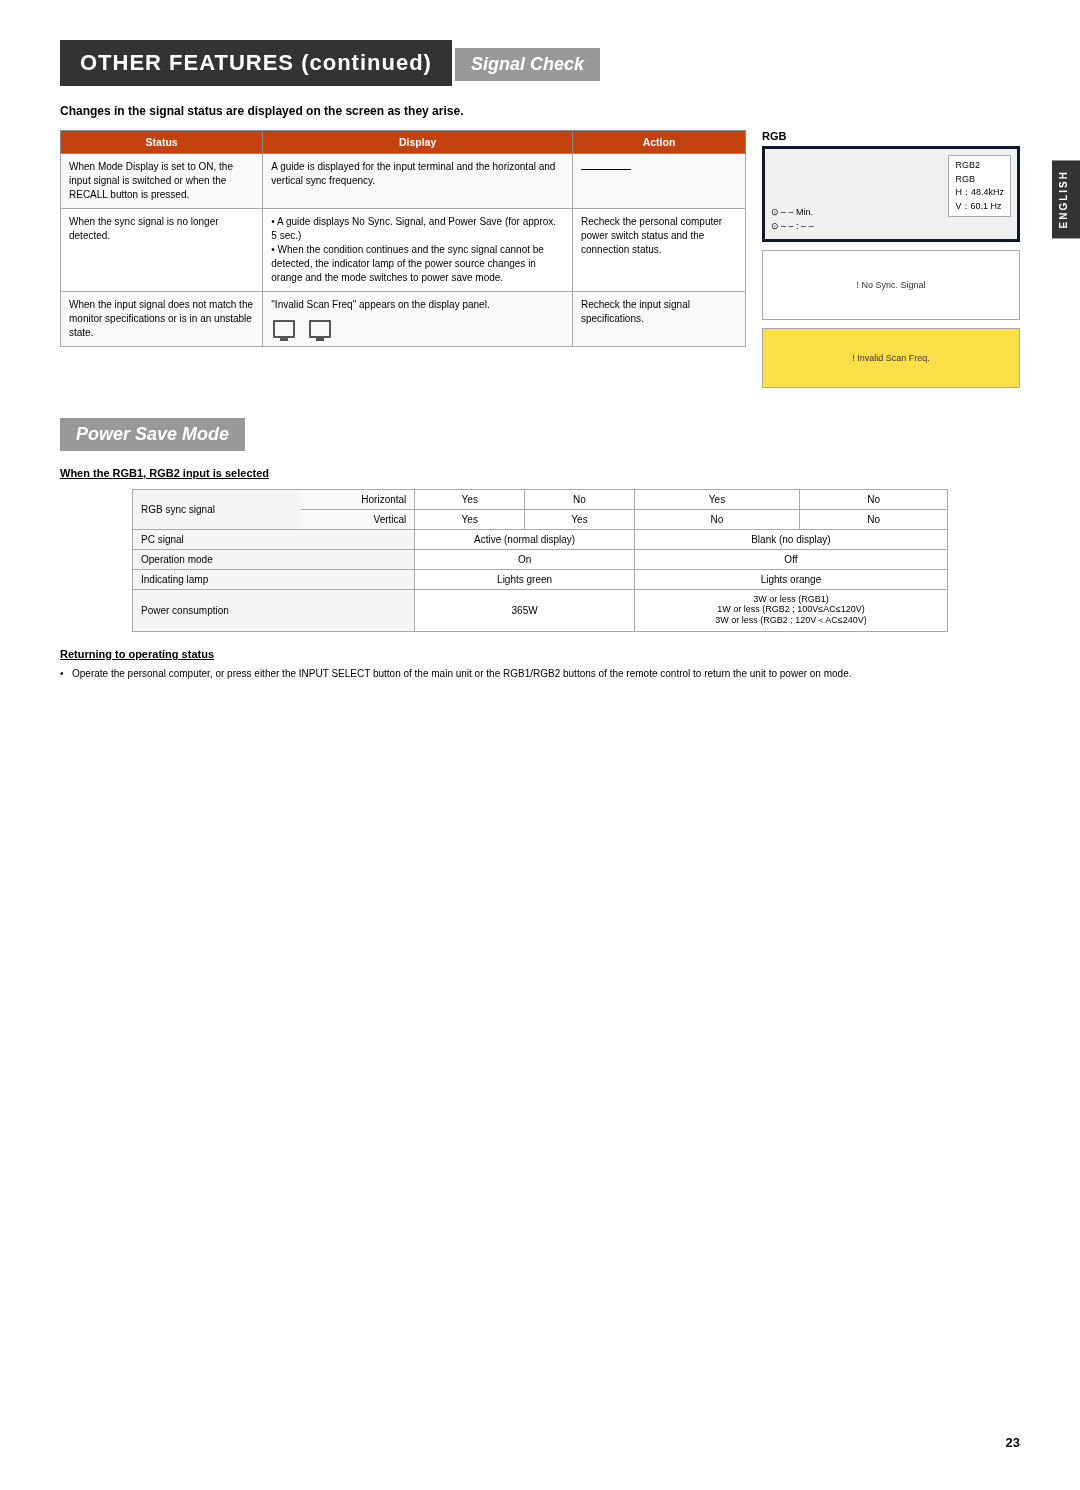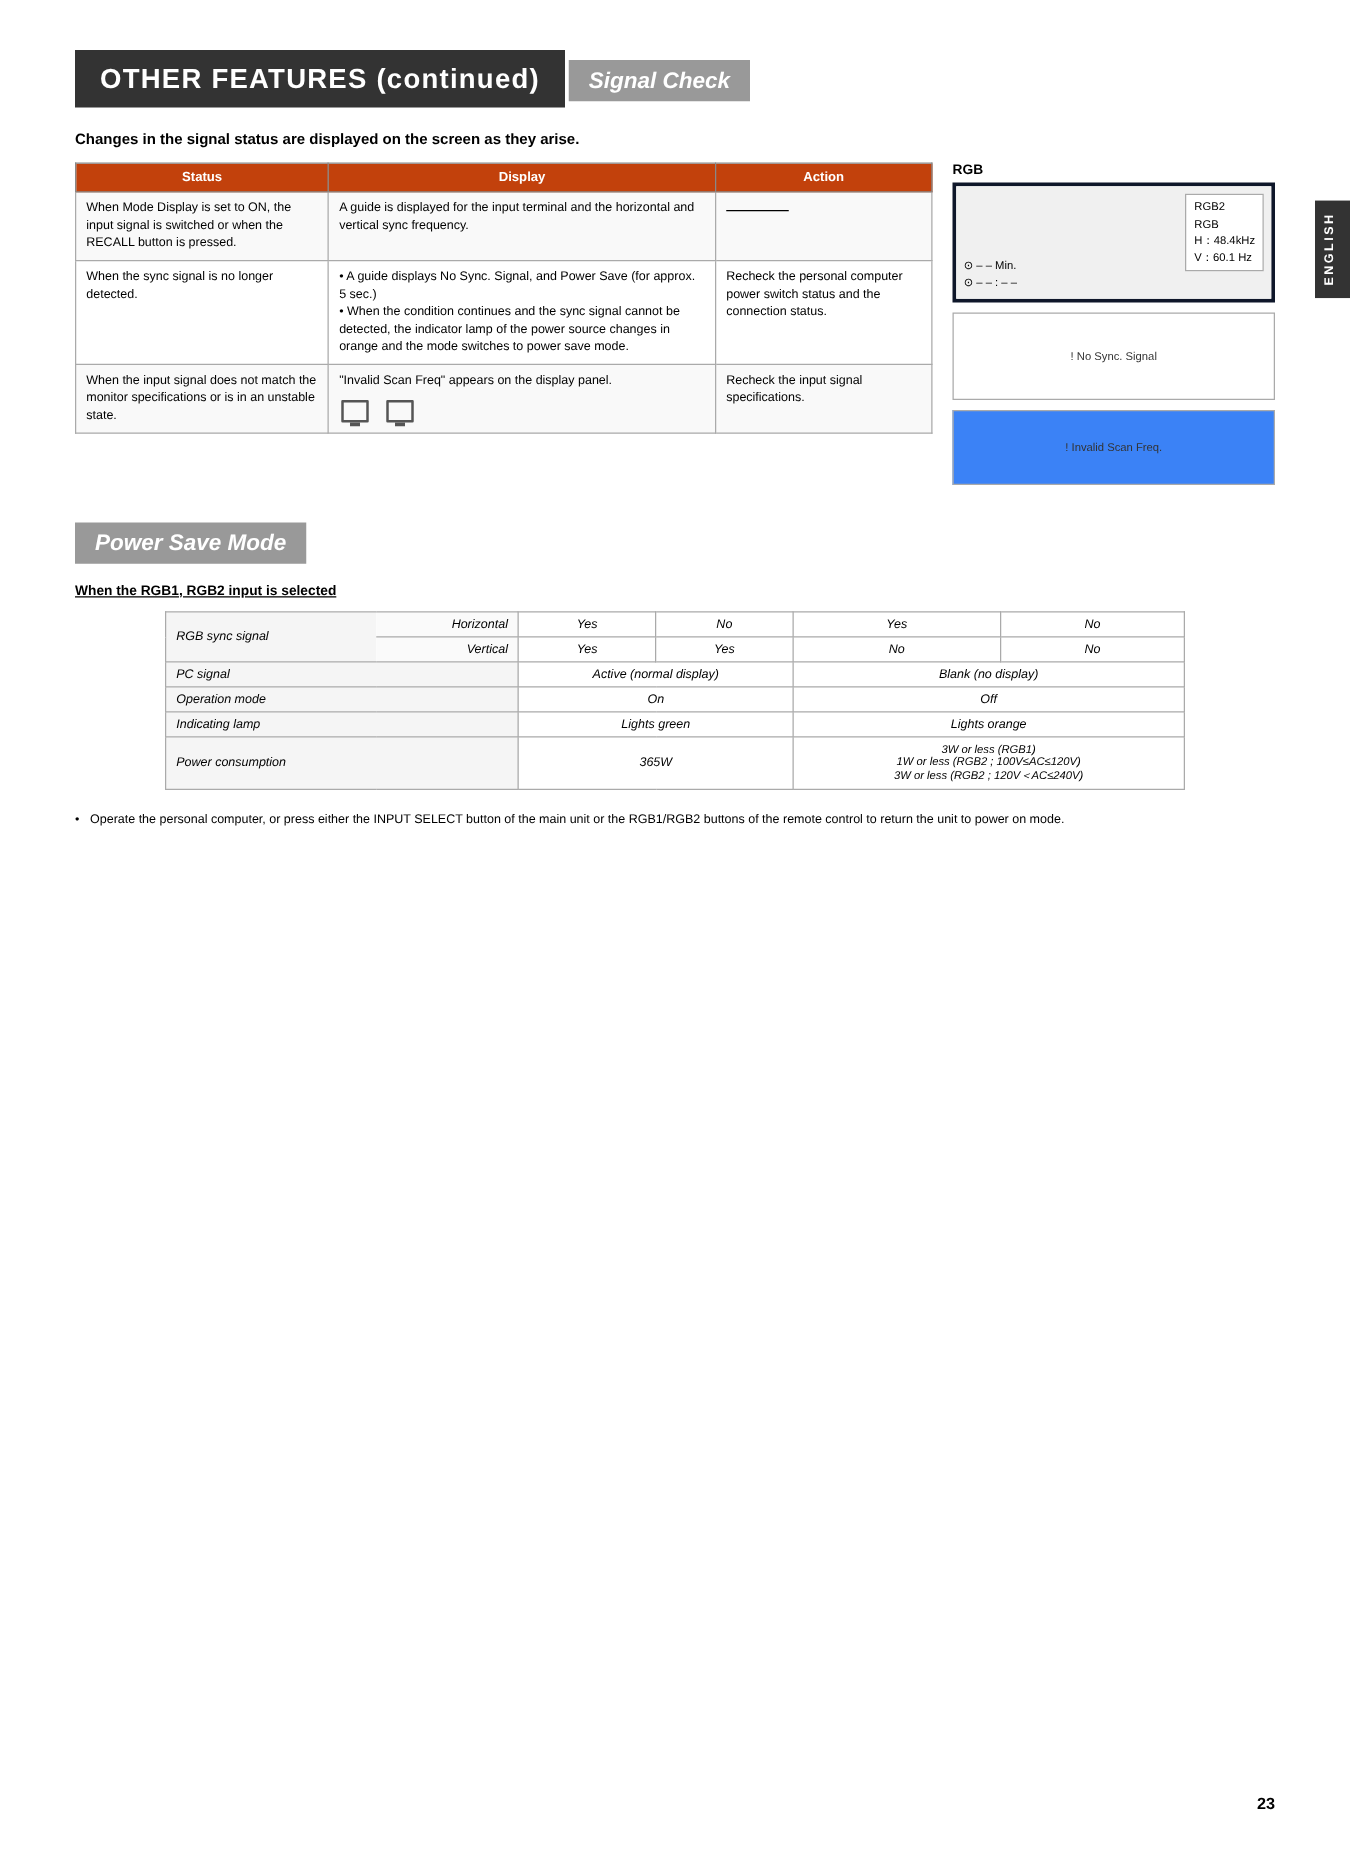--- a/index.html
+++ b/index.html
@@ -170,21 +170,21 @@
       align-items: center;
       justify-content: center;
       border: 1px solid #aaa;
       margin-bottom: 8px;
       font-size: 9px;
       color: #333;
     }
 
     .rgb-box-bot {
       height: 60px;
-      background: #3b82f6;
+      background: #fde047;
       display: flex;
       align-items: center;
       justify-content: center;
       border: 1px solid #aaa;
       font-size: 9px;
       color: #333;
     }
 
     
     .dash-line {
@@ -231,21 +231,20 @@
       margin: 0 auto;
       border-collapse: collapse;
       font-size: 10px;
     }
 
     .ps-table td, .ps-table th {
       border: 1px solid #aaa;
       padding: 4px 8px;
       text-align: center;
       vertical-align: middle;
-      font-style: italic;
     }
 
     .ps-table .label-cell {
       text-align: left;
       background: #f5f5f5;
     }
 
     .ps-table .sub-label {
       text-align: right;
       padding-right: 8px;
@@ -420,19 +419,20 @@
             <td colspan="2" style="white-space:pre-line; text-align:center; font-size:9px;">3W or less (RGB1)
 1W or less (RGB2 ; 100V≤AC≤120V)
 3W or less (RGB2 ; 120V＜AC≤240V)</td>
           </tr>
         </tbody>
       </table>
     </div>
 
     
     <div class="returning-section">
+      <div class="subsection-heading">Returning to operating status</div>
       <div class="bullet-text">Operate the personal computer, or press either the INPUT SELECT button of the main unit or the RGB1/RGB2 buttons of the remote control to return the unit to power on mode.</div>
     </div>
   </div>
 
   
   <div class="page-number">23</div>
 </div>
 
 </body></html>

